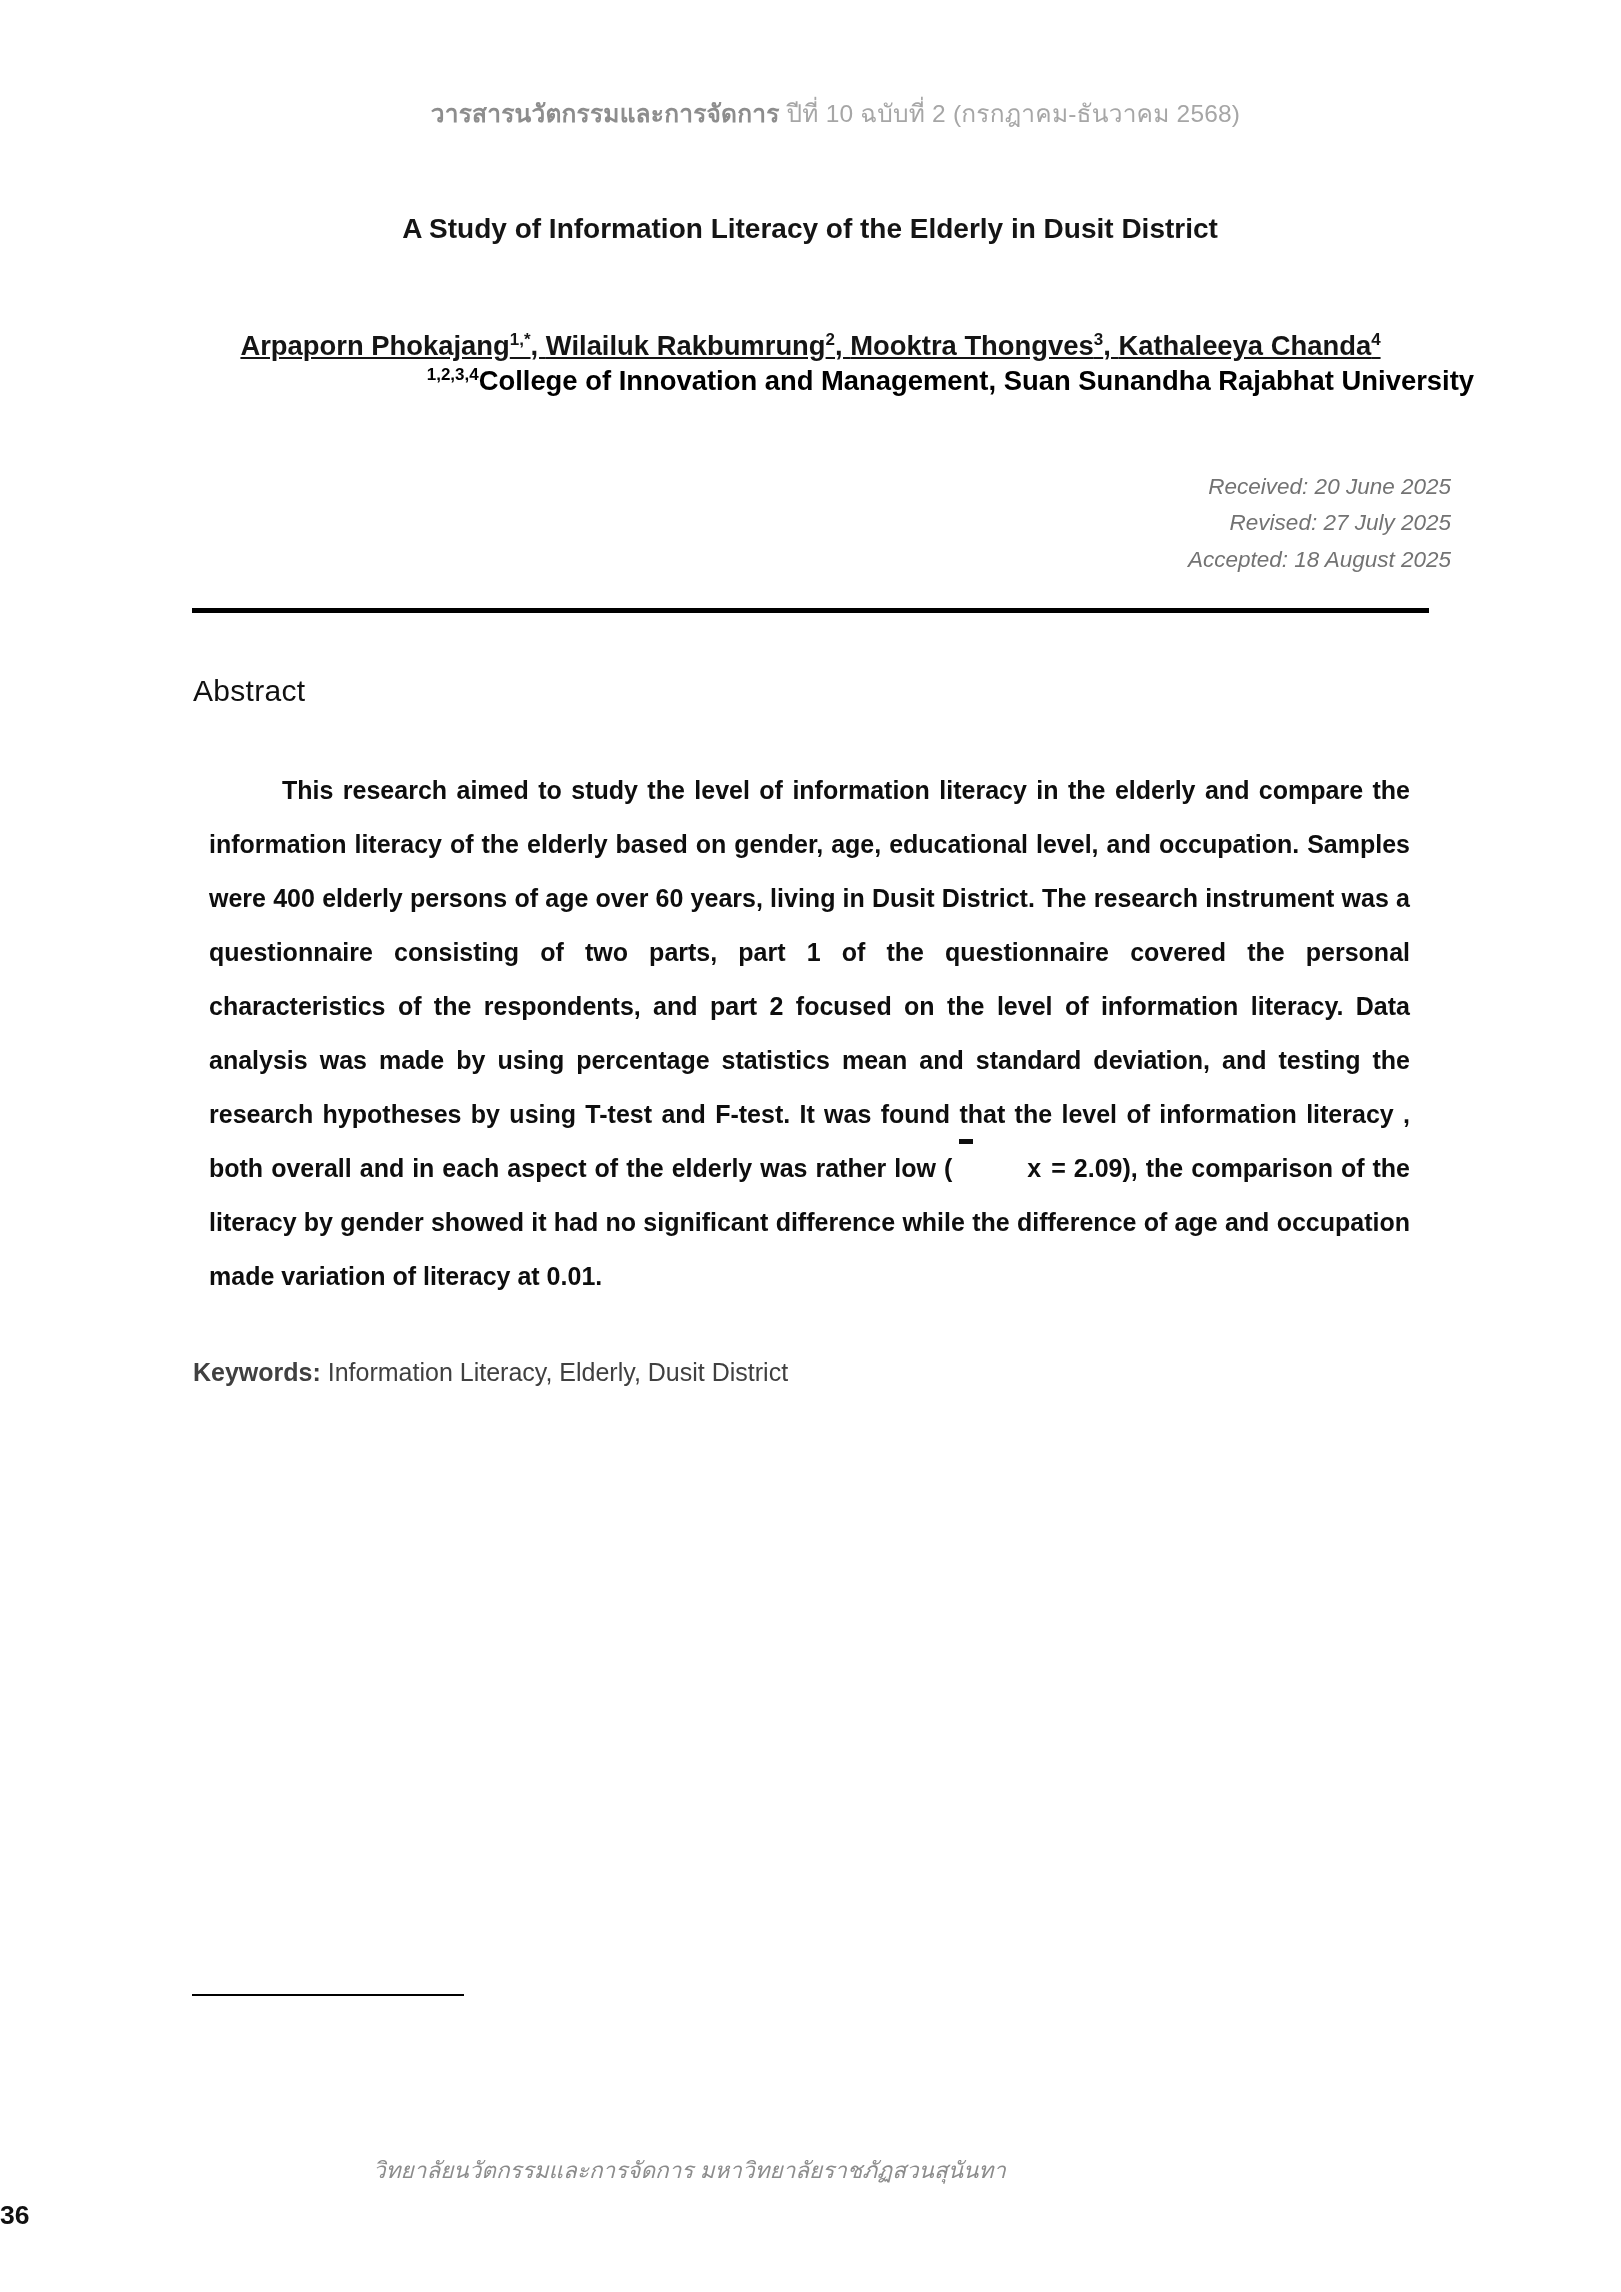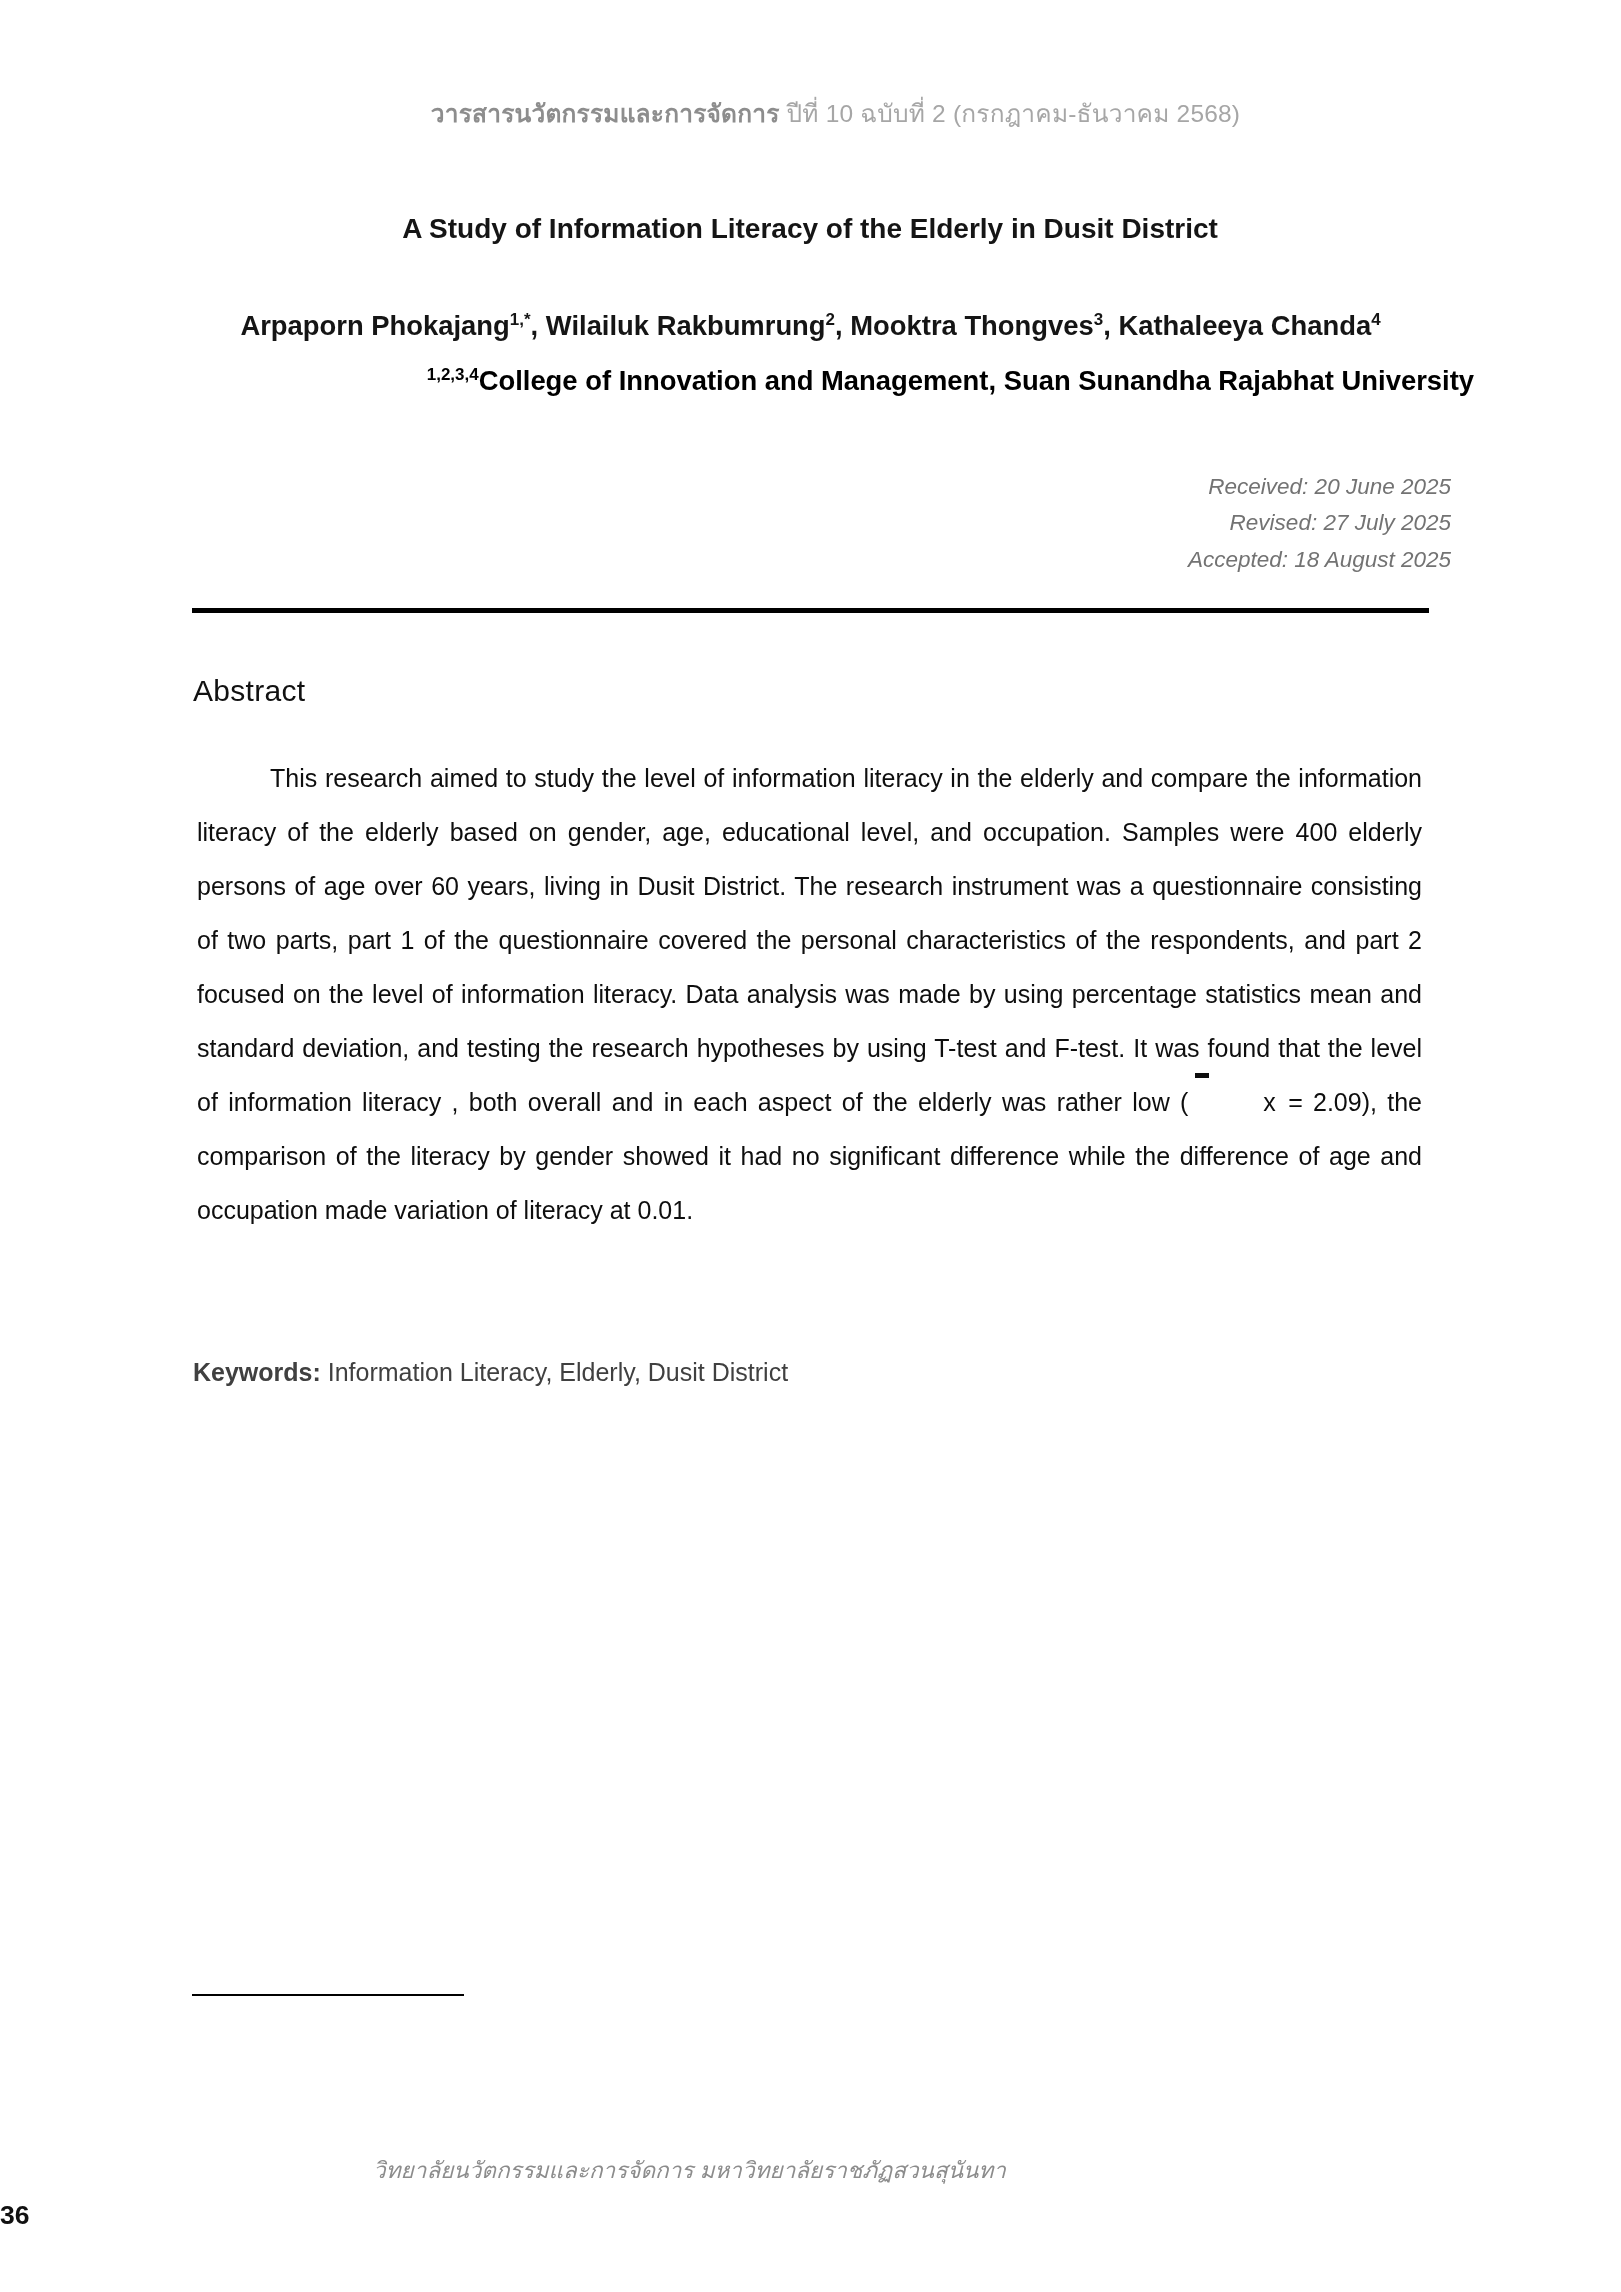--- a/index.html
+++ b/index.html
@@ -50,28 +50,29 @@
     text-align: center;
     font-size: 28px;
     font-weight: bold;
     line-height: 1.3;
     color: #151515;
   }
 
   
   .authors {
     position: absolute;
-    top: 308px;
+    top: 328px;
     left: 147px;
     width: 1327px;
     text-align: center;
     font-size: 27.4px;
     font-weight: bold;
     color: #151515;
     line-height: 1.35;
+    text-decoration: underline;
   }
   .affiliation {
     position: absolute;
     top: 363px;
     left: 147px;
     width: 1327px;
     text-align: right;
     font-size: 27.4px;
     font-weight: bold;
     color: #000000;
@@ -121,22 +122,23 @@
     top: 747px;
     left: 193px;
     width: 1233px;
     font-size: 25px;
     line-height: 54px;
     text-align: justify;
     text-justify: inter-word;
     color: #0e0e0e;
   }
   .abstract-body p {
-    margin: 4px;
+    margin: 16px;
     text-indent: 73px;
+    font-weight: bold;
   }
   .xbar {
     position: relative;
     display: inline-block;
     padding: 0 2px;
   }
   .xbar .bar {
     position: absolute;
     top: -2px;
     left: 6.9px;

